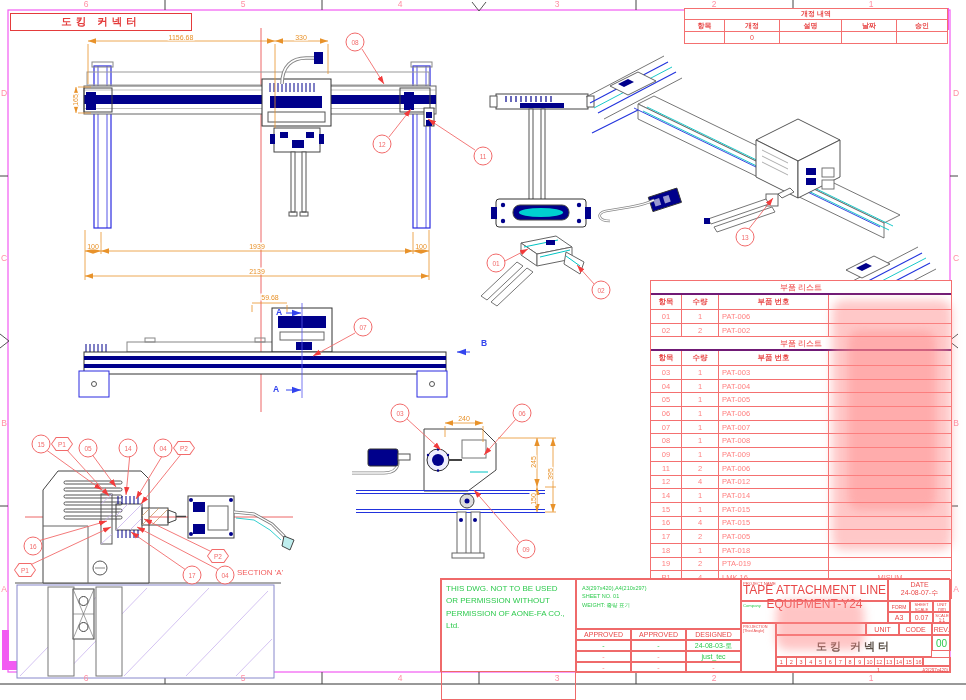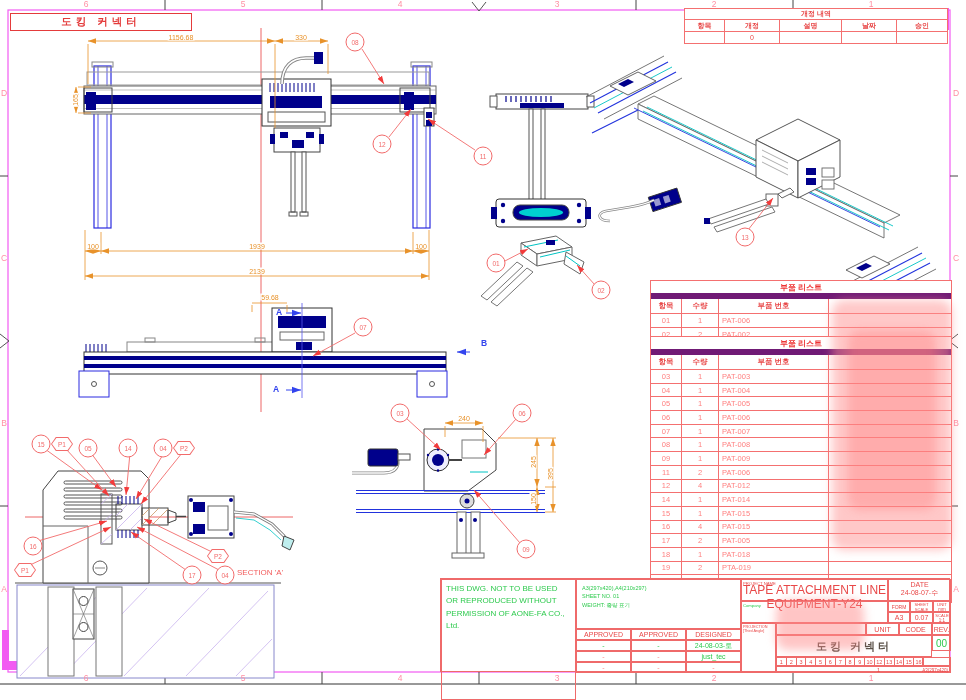--- a/index.html
+++ b/index.html
@@ -30,22 +30,22 @@
             z-index:3;font-size:7px;color:#e84848;}
   #revtable .rt-title{height:10px;border-bottom:1px solid #f47070;display:flex;align-items:center;
             justify-content:center;font-weight:bold;}
   #revtable .rt-row{display:grid;grid-template-columns:40px 55px 62px 55px 1fr;height:11px;}
   #revtable .rt-row.hd{border-bottom:1px solid #f47070;font-weight:bold;}
   #revtable .rt-row>div{border-right:1px solid #f47070;display:flex;align-items:center;justify-content:center;}
   #revtable .rt-row>div:last-child{border-right:none;}
   
   .ptable{position:absolute;left:650px;width:300px;border:1px solid #f47070;background:#fff;z-index:3;
           font-size:7.5px;color:#ff8080;}
-  .ptable .t-title{height:12px;border-bottom:6px solid #701a75;display:flex;align-items:center;
-          justify-content:center;color:#ee3333;font-weight:bold;font-size:8px;}
+  .ptable .t-title{height:12px;border-bottom:2px solid #701a75;display:flex;align-items:center;
+          justify-content:center;color:#ee3333;font-weight:normal;font-size:8px;}
   .prow{display:grid;grid-template-columns:31px 37px 110px 1fr;border-bottom:1px solid #f47070;height:12.7px;}
   .prow.hd{height:14px;font-weight:bold;color:#e84848;}
   .ptable > .prow:last-child, .pbody .prow:last-child{border-bottom:none;}
   .prow>div{border-right:1px solid #f47070;display:flex;align-items:center;justify-content:center;overflow:hidden;}
   .prow>div:last-child{border-right:none;}
   .prow>div.pn{justify-content:flex-start;padding-left:3px;}
   
   #tblock{position:absolute;left:440px;top:578px;width:510px;height:94px;z-index:3;background:#fff;
           border:1.4px solid #ef6a6a;box-sizing:border-box;}
   .cell{position:absolute;border:0.8px solid #ef6a6a;box-sizing:border-box;}
@@ -753,21 +753,21 @@
     </div>
 <div class="hexb" style="left:218px;top:556px">
       <div class="hexi"></div>
       <span class="hexl">P2</span>
     </div>
 
 <div id="tblock">
   <div class="cell" style="left:0;top:0;width:135px;height:121px">
     <div id="copyright" class="gtxt">
       <div>THIS DWG. NOT TO  BE USED</div>
-      <div>OR REPRODUCED WITHOUT</div>
+      <div>OR PERMISSION WITHOUT</div>
       <div>PERMISSION OF AONE-FA CO.,</div>
       <div>Ltd.</div>
     </div>
   </div>
   <div class="cell" style="left:135px;top:0;width:165px;height:50px">
     <div id="sheetinfo" class="gtxt">
       <div>A3(297x420),A4(210x297)</div>
       <div>SHEET NO. 01</div>
       <div>WEIGHT: 중량 표기</div>
     </div>

